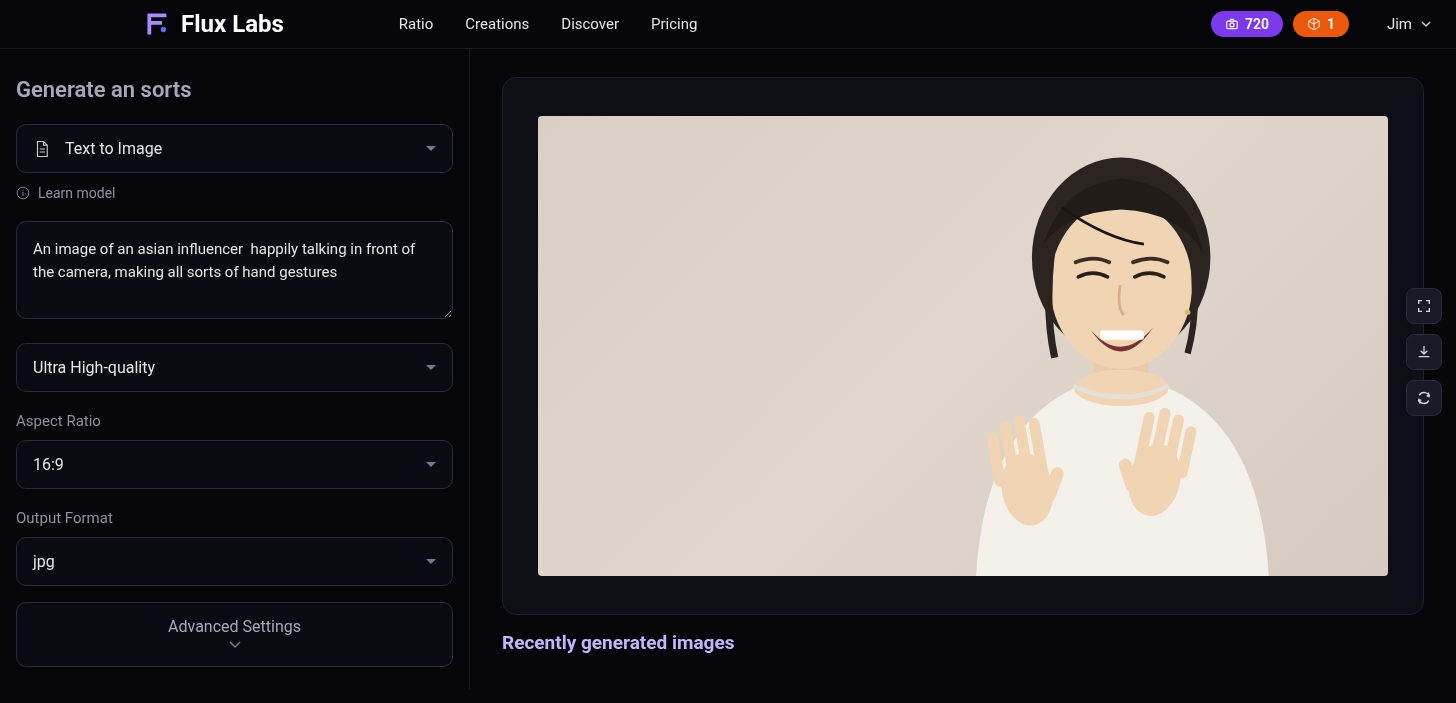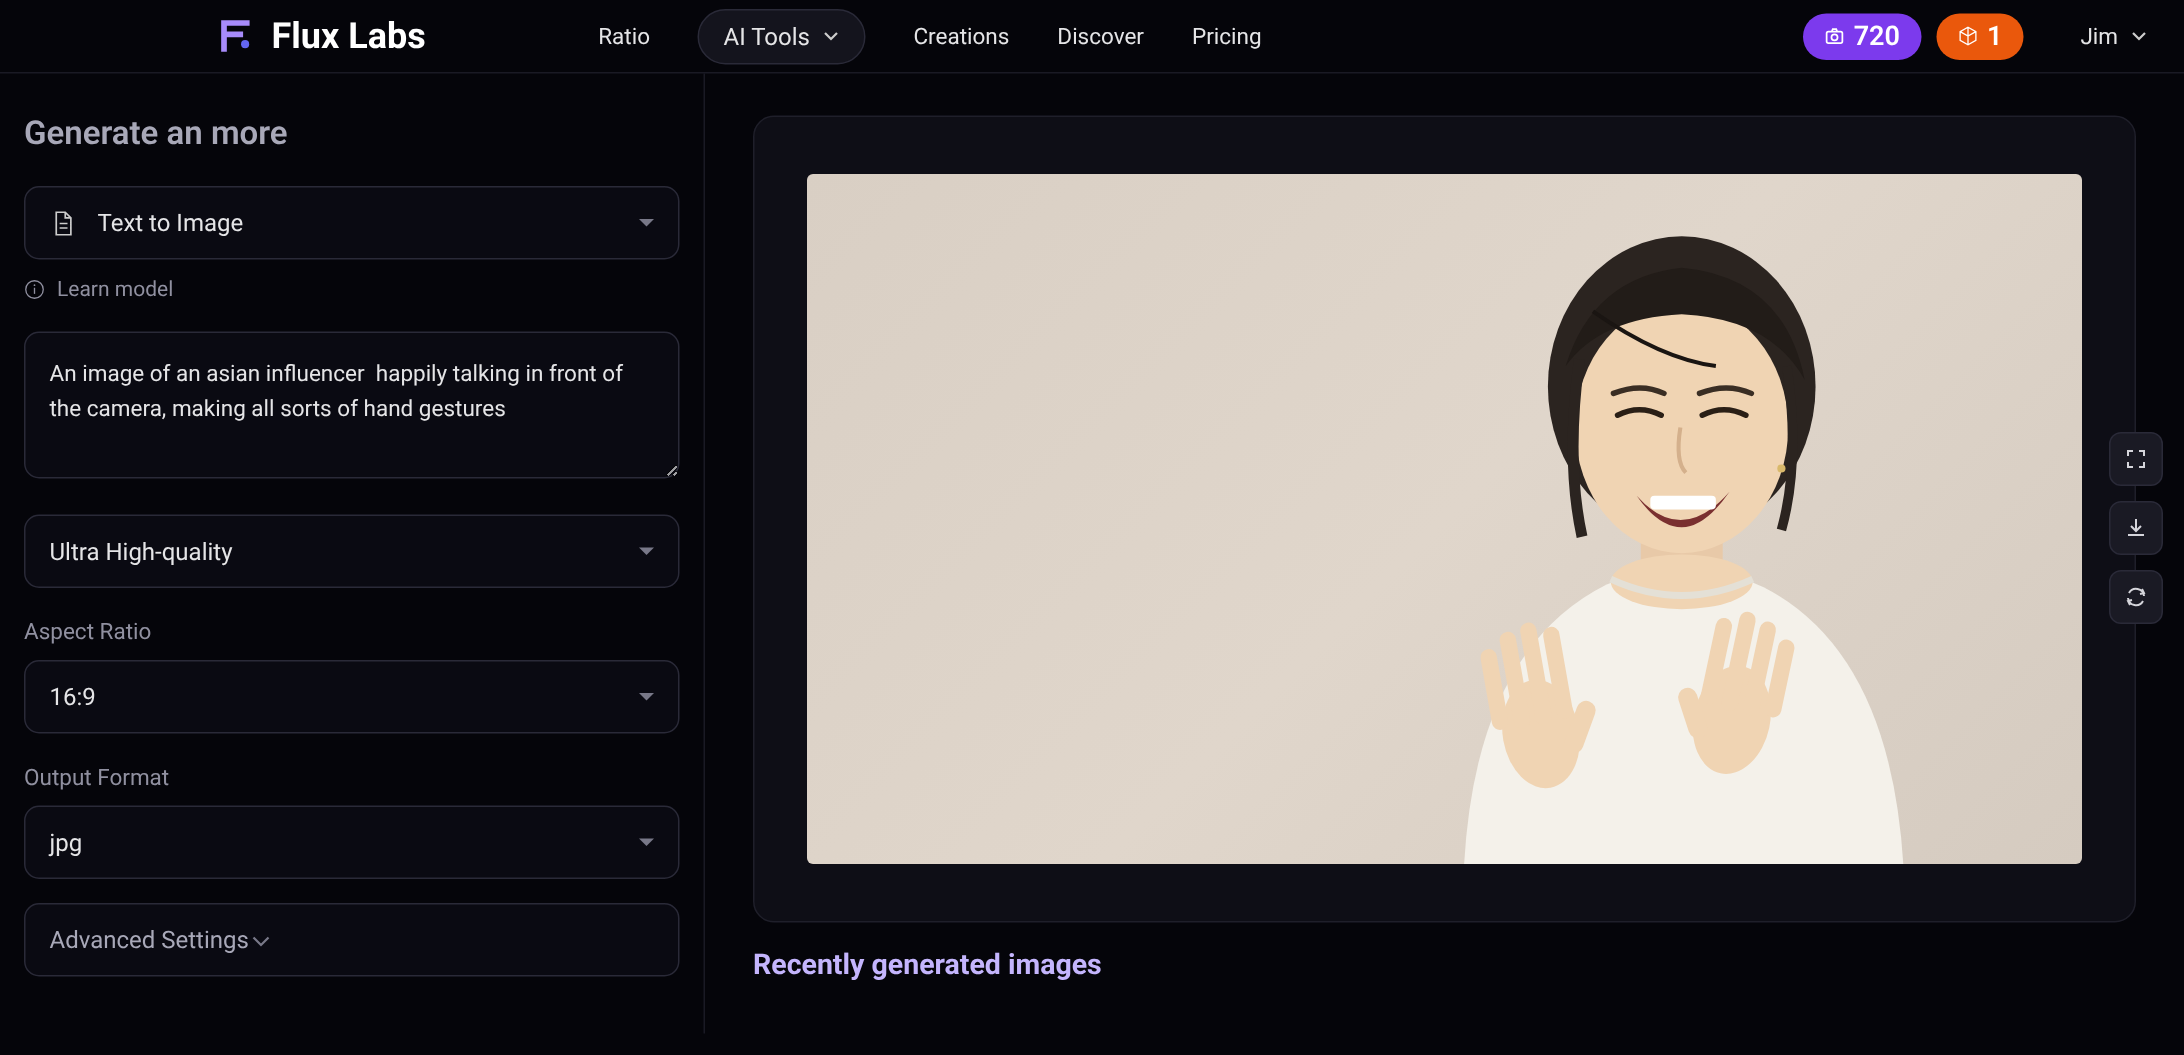--- a/index.html
+++ b/index.html
@@ -59,21 +59,21 @@
       display: flex;
       align-items: center;
       gap: 10px;
     }
     .badge {
       display: flex;
       align-items: center;
       gap: 6px;
       border-radius: 20px;
       padding: 5px 14px;
-      font-size: 18px;
+      font-size: 14px;
       font-weight: 600;
       color: #fff;
     }
     .badge-purple { background: #7c3aed; }
     .badge-orange { background: #ea580c; }
     .user-menu {
       display: flex;
       align-items: center;
       gap: 8px;
       margin-left: 28px;
@@ -204,28 +204,29 @@
       color: #d5d5db;
     }
     .recent-title {
       font-size: 19px;
       color: #c4b5fd;
       margin-top: 16px;
     }
     .advanced {
       display: flex;
       align-items: center;
-      justify-content: flex-start;
+      justify-content: center;
       background: #0a0a12;
       border: 1px solid #2a2a38;
       border-radius: 10px;
       padding: 14px 16px;
       cursor: pointer;
       color: #a8a8b8;
       font-size: 16px;
+      flex-direction: column;
     }
     .chevron-v {
       color: #787888;
     }
     
     .person {
       position: absolute;
       right: 8%;
       top: 8%;
       width: 50%;
@@ -238,26 +239,20 @@
 <div class="header">
   <div class="logo">
     <svg class="logo-icon" viewBox="0 0 24 24" fill="none">
       <path d="M4 4 L4 20 M4 4 L18 4 M4 11 L14 11" stroke="#a78bfa" stroke-width="3.5" stroke-linecap="square"></path>
       <circle cx="17" cy="17" r="2.5" fill="#6366f1"></circle>
     </svg>
     <span>Flux Labs</span>
   </div>
   <nav class="nav">
     <span class="nav-item">Ratio</span>
-    <div class="nav-item-dropdown">
-      <span>AI Tools</span>
-      <svg width="12" height="12" viewBox="0 0 12 12">
-          <path d="M2 4 L6 8 L10 4" stroke="#ccc" stroke-width="1.5" fill="none"></path>
-        </svg>
-    </div>
     <span class="nav-item">Creations</span>
     <span class="nav-item">Discover</span>
     <span class="nav-item">Pricing</span>
   </nav>
   <div class="header-right">
     <div class="badge badge-purple">
       <svg width="14" height="14" viewBox="0 0 24 24">
           <rect x="3" y="7" width="18" height="13" rx="2" stroke="#fff" stroke-width="2" fill="none"></rect>
           <circle cx="12" cy="13.5" r="3.5" stroke="#fff" stroke-width="2" fill="none"></circle>
           <path d="M9 7 L10 4 L14 4 L15 7" stroke="#fff" stroke-width="2" fill="none"></path>
@@ -274,21 +269,21 @@
       <span>Jim</span>
       <svg width="12" height="12" viewBox="0 0 12 12">
           <path d="M2 4 L6 8 L10 4" stroke="#ccc" stroke-width="1.5" fill="none"></path>
         </svg>
     </div>
   </div>
 </div>
 
 <div class="content">
   <aside class="sidebar">
-    <h2 class="sidebar-title">Generate an more</h2>
+    <h2 class="sidebar-title">Generate an sorts</h2>
 
     <div class="select-box">
       <div class="select-box-left">
         <svg width="18" height="18" viewBox="0 0 24 24">
             <path d="M6 2 L14 2 L19 7 L19 22 L6 22 Z M14 2 L14 7 L19 7 M9 12 L16 12 M9 16 L16 16" stroke="#ccc" stroke-width="1.5" fill="none"></path>
           </svg>
         <span>Text to Image</span>
       </div>
       <div class="chevron-down"></div>
     </div>

